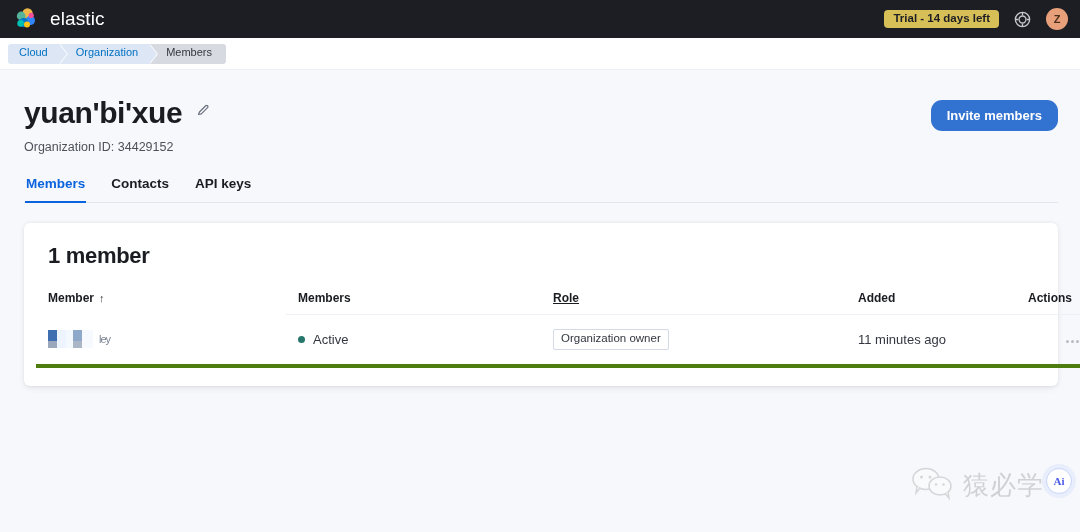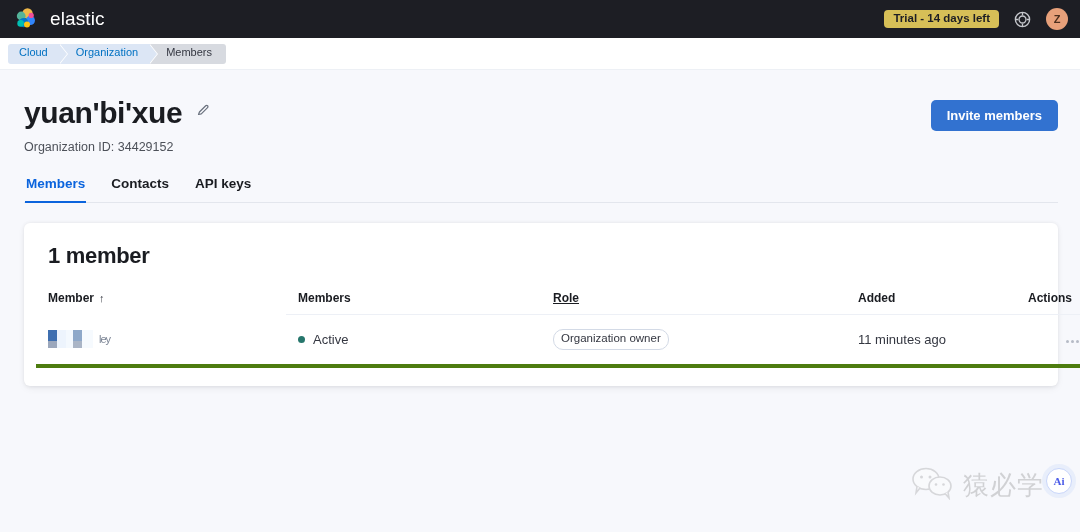--- a/index.html
+++ b/index.html
@@ -129,21 +129,21 @@
     cursor: pointer;
   }
   .org-id {
     font-size: 12.5px;
     color: #4D5159;
     margin-top: 10px;
   }
   .head-actions { display: flex; gap: 14px; margin-top: 4px; }
   .btn {
     border: none;
-    border-radius: 5px;
+    border-radius: 11px;
     font-size: 13px;
     font-weight: bold;
     padding: 9px 16px;
     cursor: pointer;
     font-family: inherit;
     line-height: 1;
   }
   .btn-primary { background: #3272D0; color: #fff; }
   .btn-danger-sub { background: #F3D4D3; color: #B63B33; }
 
@@ -241,21 +241,21 @@
   .status-cell { display: flex; align-items: center; gap: 8px; }
   .status-dot {
     width: 7px; height: 7px;
     border-radius: 50%;
     background: #26766C;
     display: inline-block;
   }
   .role-badge {
     display: inline-block;
     border: 1px solid #D3DAE6;
-    border-radius: 10px;
+    border-radius: 2px;
     padding: 3px 7px 4px;
     font-size: 11.5px;
     color: #343741;
     line-height: 1;
     background: #fff;
   }
   .actions-dots {
     display: inline-flex;
     gap: 2px;
     cursor: pointer;

